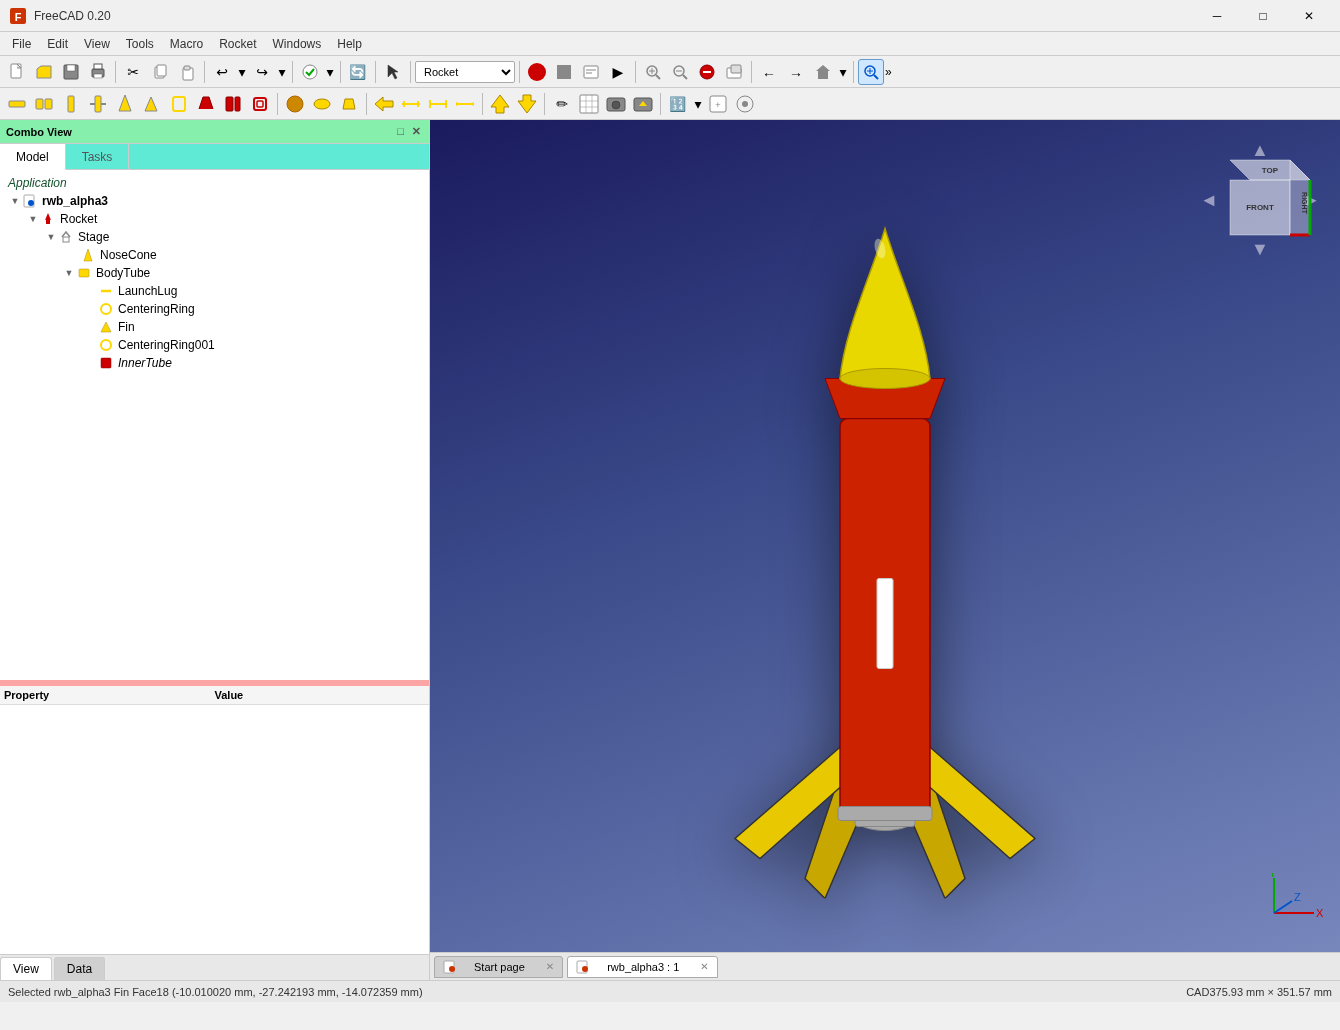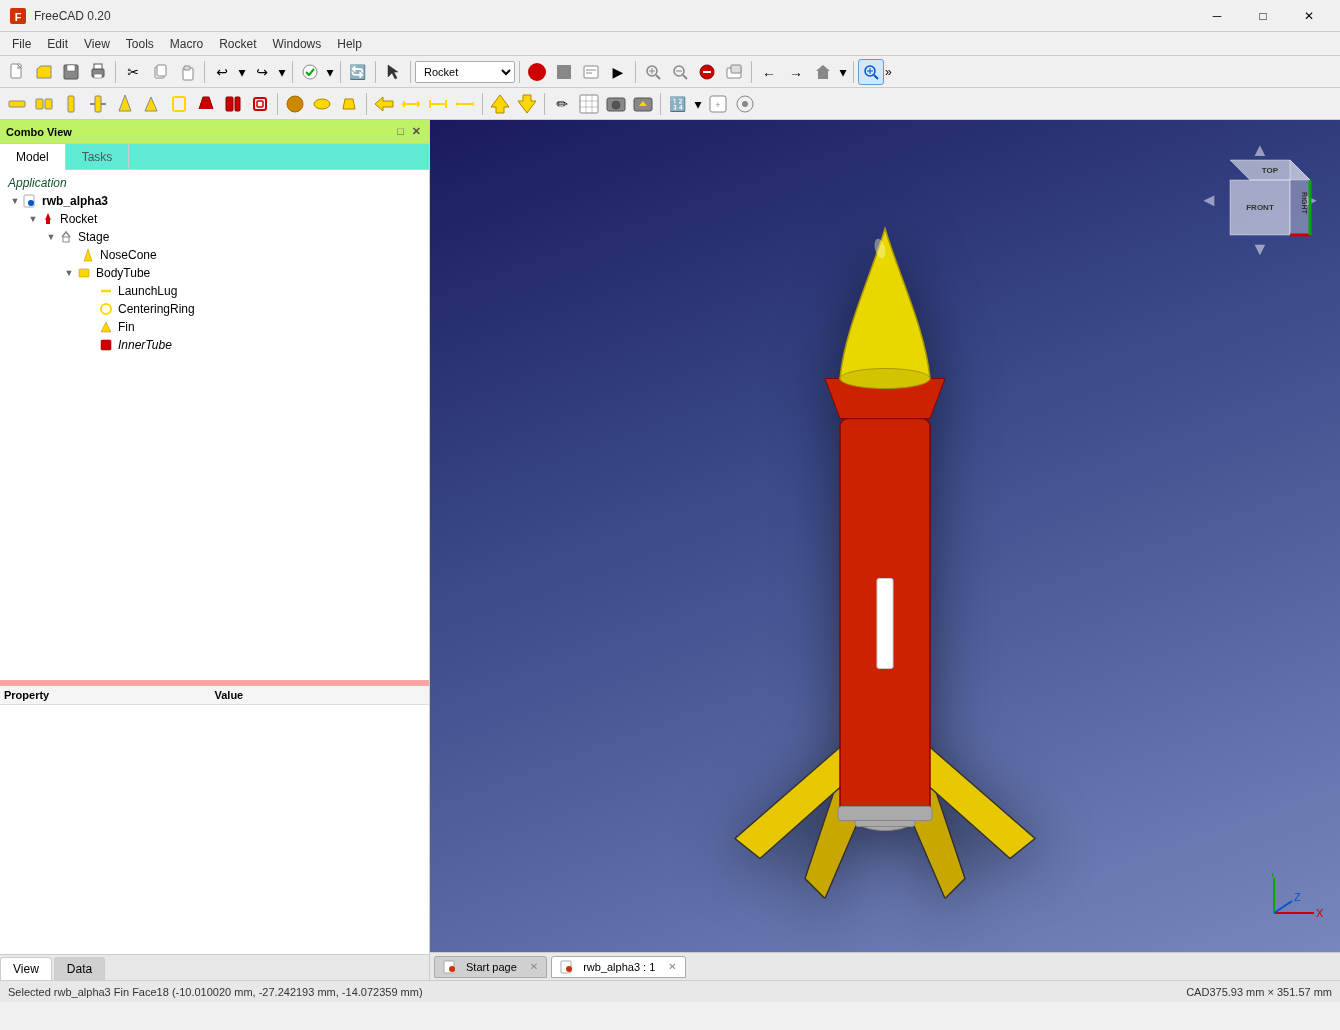--- a/index.html
+++ b/index.html
@@ -70,21 +70,21 @@
       width: 430px;
       display: flex;
       flex-direction: column;
       border-right: 1px solid #ccc;
       background: white;
     }
 
     
     #combo-header {
       height: 24px;
-      background: #bef264;
+      background: #86efac;
       display: flex;
       align-items: center;
       justify-content: space-between;
       padding: 0 6px;
       border-bottom: 1px solid #ccc;
       font-size: 11px;
       font-weight: bold;
     }
     #combo-header .combo-controls { display: flex; gap: 4px; }
     #combo-header .combo-btn { cursor: pointer; font-size: 11px; color: #555; padding: 0 2px; }
@@ -225,21 +225,21 @@
       gap: 4px;
     }
     .vp-tab {
       height: 22px;
       padding: 0 8px;
       background: #d0d0d0;
       border: 1px solid #aaa;
       border-radius: 3px 3px 0 0;
       cursor: pointer;
       font-size: 11px;
-      display: flex; align-items: center; gap: 9px;
+      display: flex; align-items: center; gap: 17px;
     }
     .vp-tab .tab-icon { width: 14px; height: 14px; }
     .vp-tab .tab-close { color: #888; font-size: 10px; cursor: pointer; margin-left: 4px; }
     .vp-tab.active { background: white; }
 
     
     #statusbar {
       height: 22px;
       background: #e8e8e8;
       border-top: 1px solid #ccc;
@@ -681,20 +681,29 @@
       <div class="tree-node" style="padding-left:80px;">
         <span class="toggle" style="color:transparent;">▶</span>
         <span class="node-icon">
           <svg width="14" height="14">
               <polygon points="7,2 12,12 2,12" fill="#ffd700" stroke="#aa8800" stroke-width="0.5"></polygon>
             </svg>
         </span>
         <span class="node-label">Fin</span>
       </div>
 
+      <div class="tree-node" style="padding-left:80px;">
+        <span class="toggle" style="color:transparent;">▶</span>
+        <span class="node-icon">
+          <svg width="14" height="14">
+              <circle cx="7" cy="7" r="5" fill="none" stroke="#ffd700" stroke-width="2"></circle>
+            </svg>
+        </span>
+        <span class="node-label">CenteringRing001</span>
+      </div>
 
       <div class="tree-node" style="padding-left:80px;font-style:italic;">
         <span class="toggle" style="color:transparent;">▶</span>
         <span class="node-icon">
           <svg width="14" height="14">
               <rect x="2" y="2" width="10" height="10" rx="1" fill="#cc0000" stroke="#880000" stroke-width="0.5"></rect>
             </svg>
         </span>
         <span class="node-label">InnerTube</span>
       </div>

